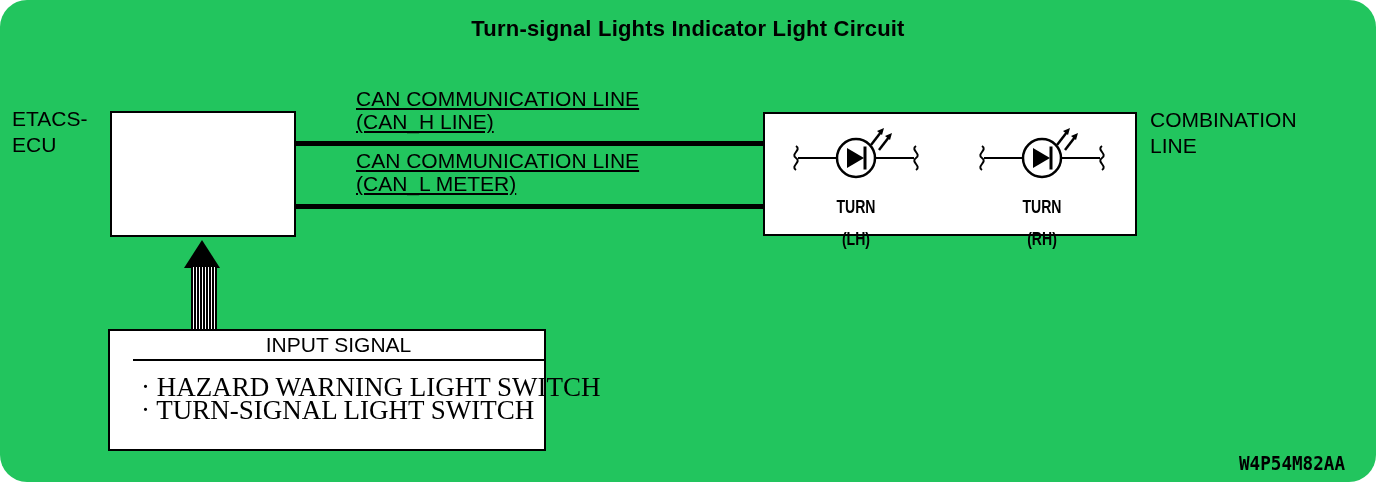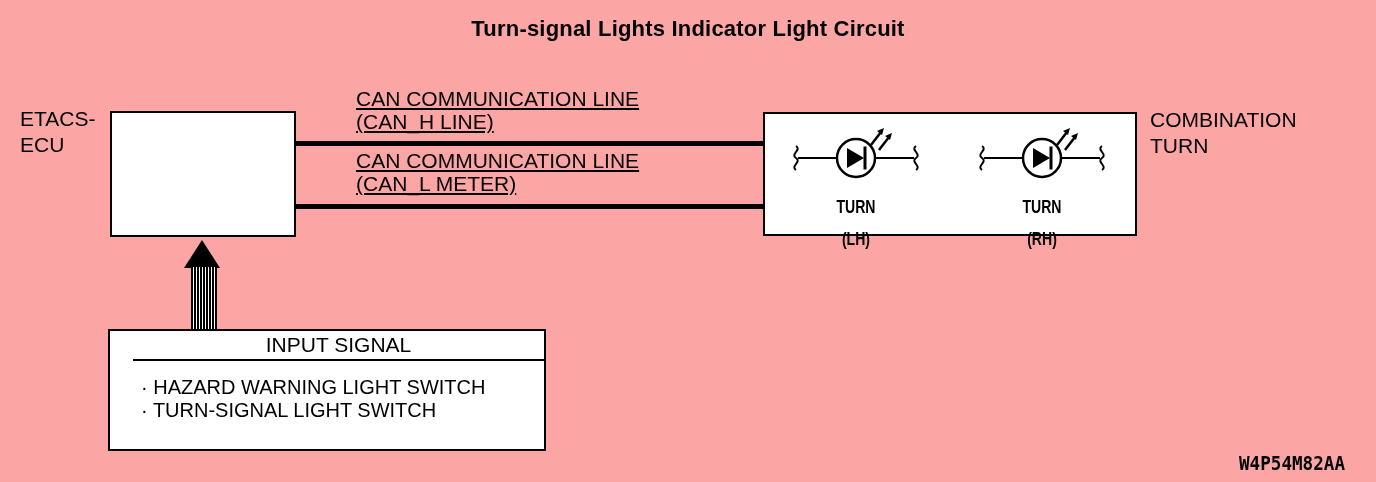--- a/index.html
+++ b/index.html
@@ -1,22 +1,23 @@
 <!DOCTYPE html>
 <html><head>
 <meta charset="utf-8">
 <style>
   html,body{margin:0;padding:0;background:#ffffff;}
   #canvas{
     position:relative;
     width:1376px;height:482px;
-    background:#fca5a5;
+    background:#22c55e;
     font-family:"Liberation Sans", sans-serif;
     color:#000;
     overflow:hidden;
+    border-radius:27px;
   }
   .abs{position:absolute;}
   .preline{white-space:pre-line;}
   .diagram-title{
     left:0;top:16px;width:1376px;
     text-align:center;
     font-size:22px;font-weight:bold;
     letter-spacing:0.2px;
   }
   .blocklabel{font-size:21px;line-height:26px;}
@@ -31,21 +32,21 @@
     transform:scaleX(0.74);transform-origin:50% 0;
     white-space:pre-line;
   }
   .inp-box{left:108px;top:329px;width:438px;height:122px;padding-left:23px;}
   .inp-header{
     height:28px;border-bottom:2px solid #000;
     text-align:center;font-size:21px;line-height:28px;
   }
   .inp-items{
     margin:15px 0 0 8px;
-    font-size:20px;line-height:23px;
+    font-size:27px;line-height:23px;font-family:Liberation Serif, serif;
   }
   .inp-items .row{white-space:nowrap;}
   .arrow-head{
     left:184px;top:240px;width:0;height:0;
     border-left:18px solid transparent;
     border-right:18px solid transparent;
     border-bottom:28px solid #000;
   }
   .arrow-shaft{
     left:191px;top:267px;width:26px;height:63px;
@@ -61,21 +62,21 @@
   }
   svg{display:block;}
 </style>
 </head>
 <body>
 
 <div id="canvas">
 
   <div class="abs diagram-title">Turn-signal Lights Indicator Light Circuit</div>
 
-  <div class="abs blocklabel preline" style="left:20px;top:106px;">ETACS-
+  <div class="abs blocklabel preline" style="left:12px;top:106px;">ETACS-
 ECU</div>
 
   <div class="abs box ecu-box"></div>
 
   <div class="abs busline" style="top:141px;"></div>
   <div class="abs canlabel" style="left:356px;top:87px;">
     <div>CAN COMMUNICATION LINE</div>
     <div>(CAN_H LINE)</div>
   </div>
 
@@ -119,21 +120,21 @@
       <line x1="91" y1="36" x2="101" y2="23" stroke="#000" stroke-width="2.5"></line>
       <polygon points="104,19 102,26 97,22" fill="#000"></polygon>
     </svg>
   </div>
   <div class="abs turnlabel" style="left:982px;top:183px;">
     <div>TURN</div>
     <div>(RH)</div>
   </div>
 
   <div class="abs blocklabel preline" style="left:1150px;top:107px;">COMBINATION
-TURN</div>
+LINE</div>
 
   <div class="abs arrow-head"></div>
   <div class="abs arrow-shaft"></div>
 
   <div class="abs box inp-box">
     <div class="inp-header">INPUT SIGNAL</div>
     <div class="inp-items">
       <div class="row"><span>·</span> <span>HAZARD WARNING LIGHT SWITCH</span></div>
       <div class="row"><span>·</span> <span>TURN-SIGNAL LIGHT SWITCH</span></div>
     </div>

